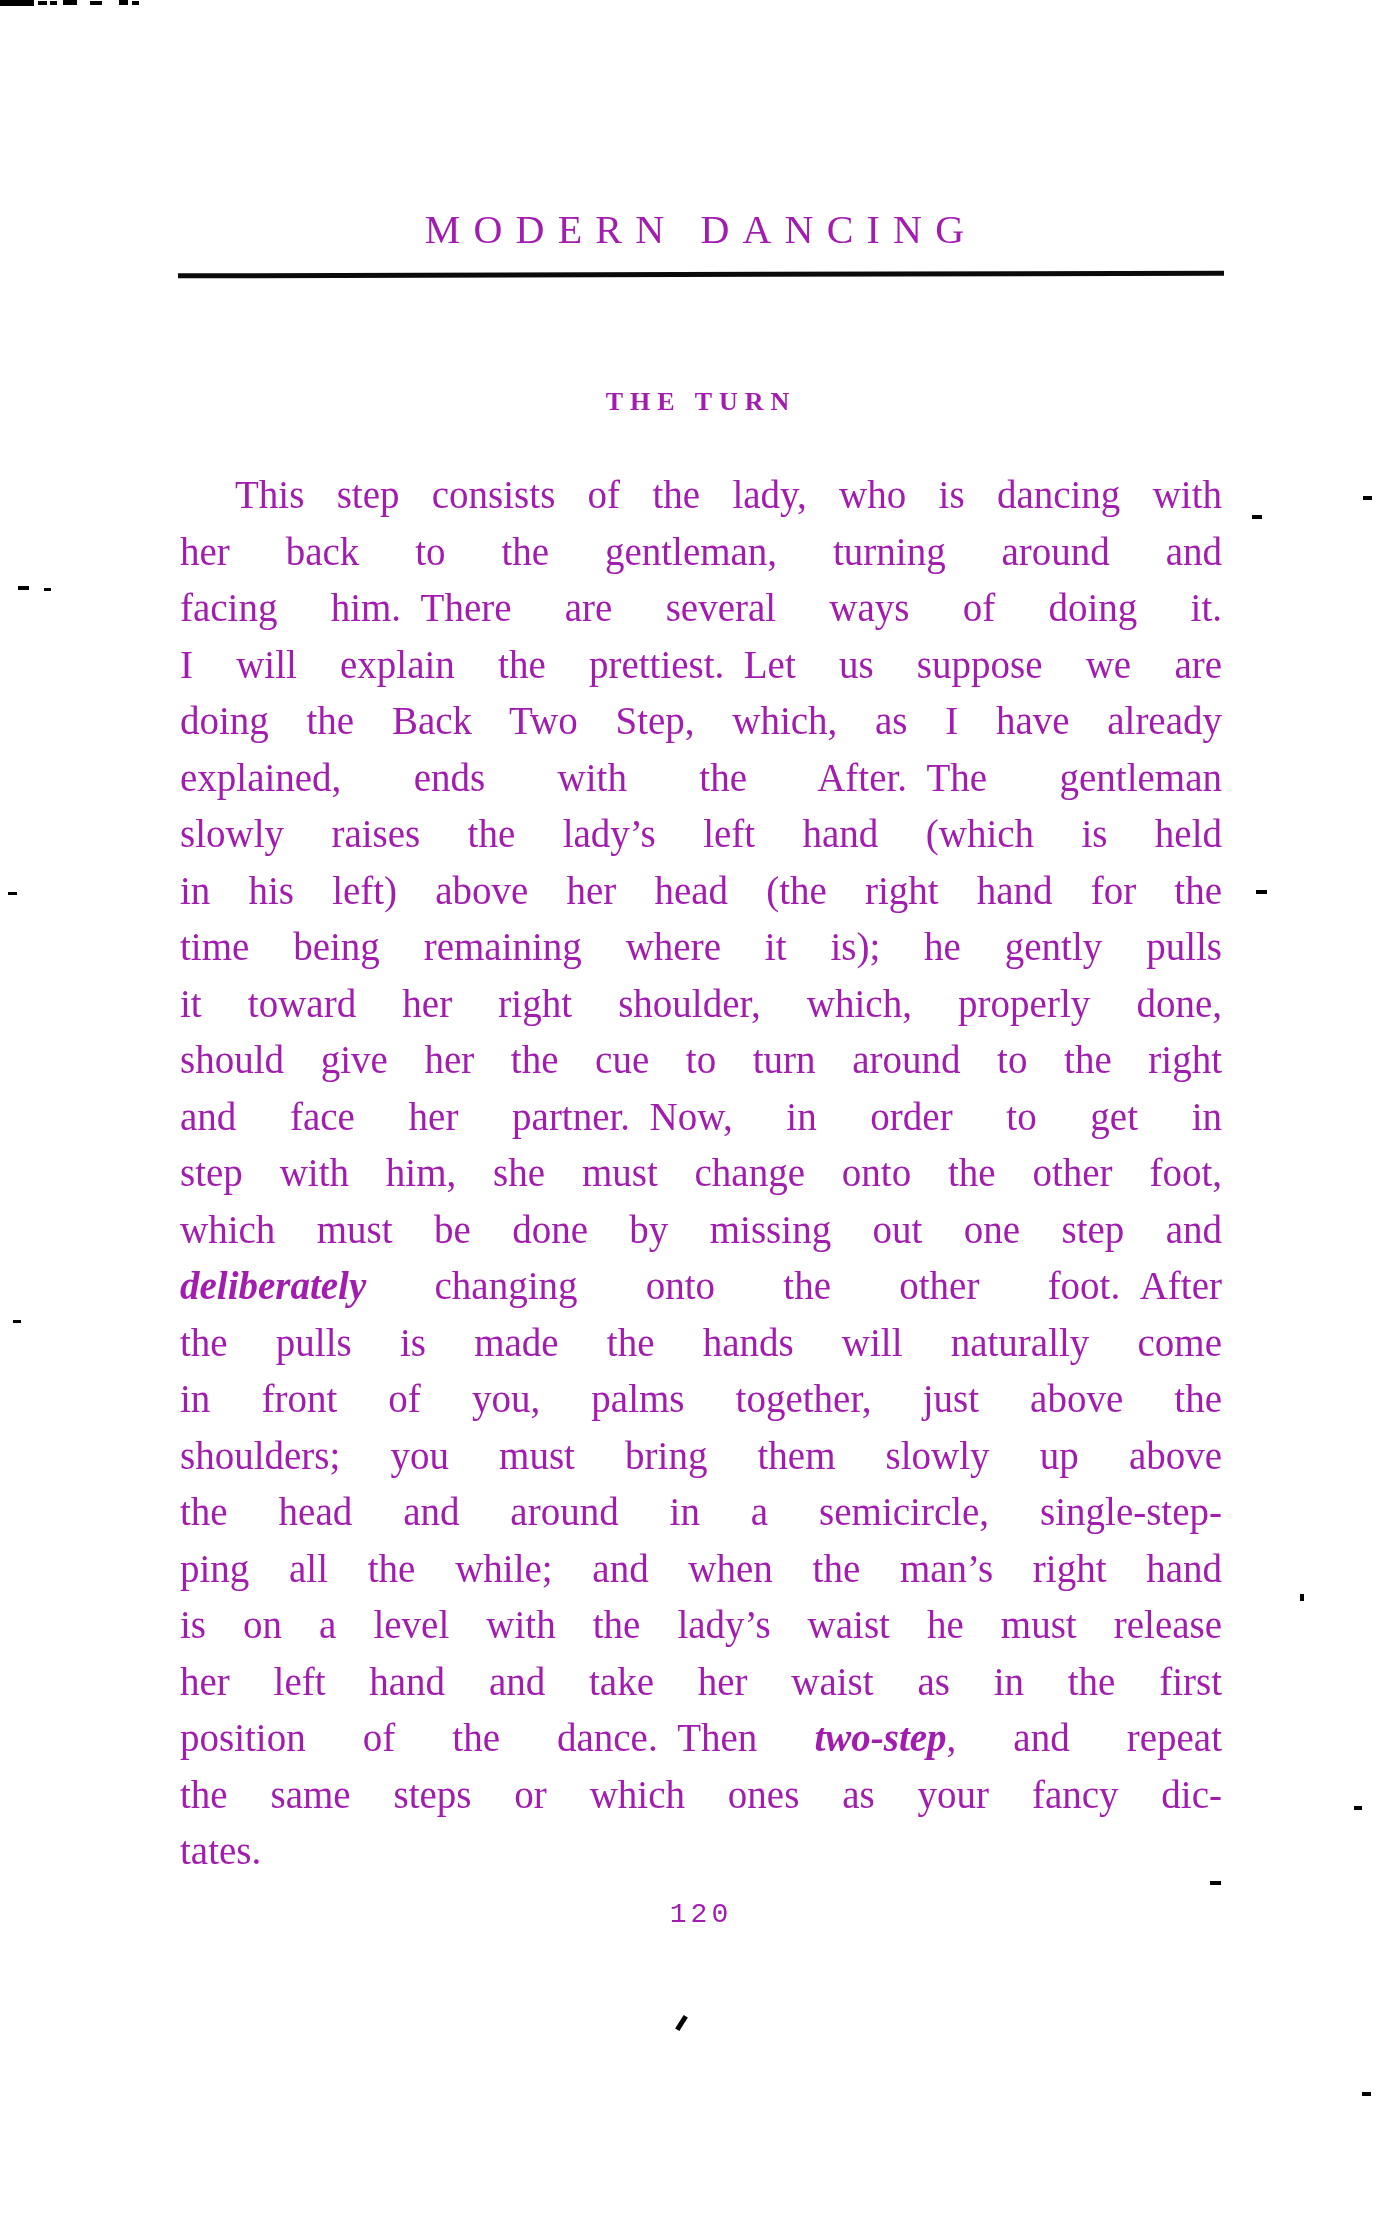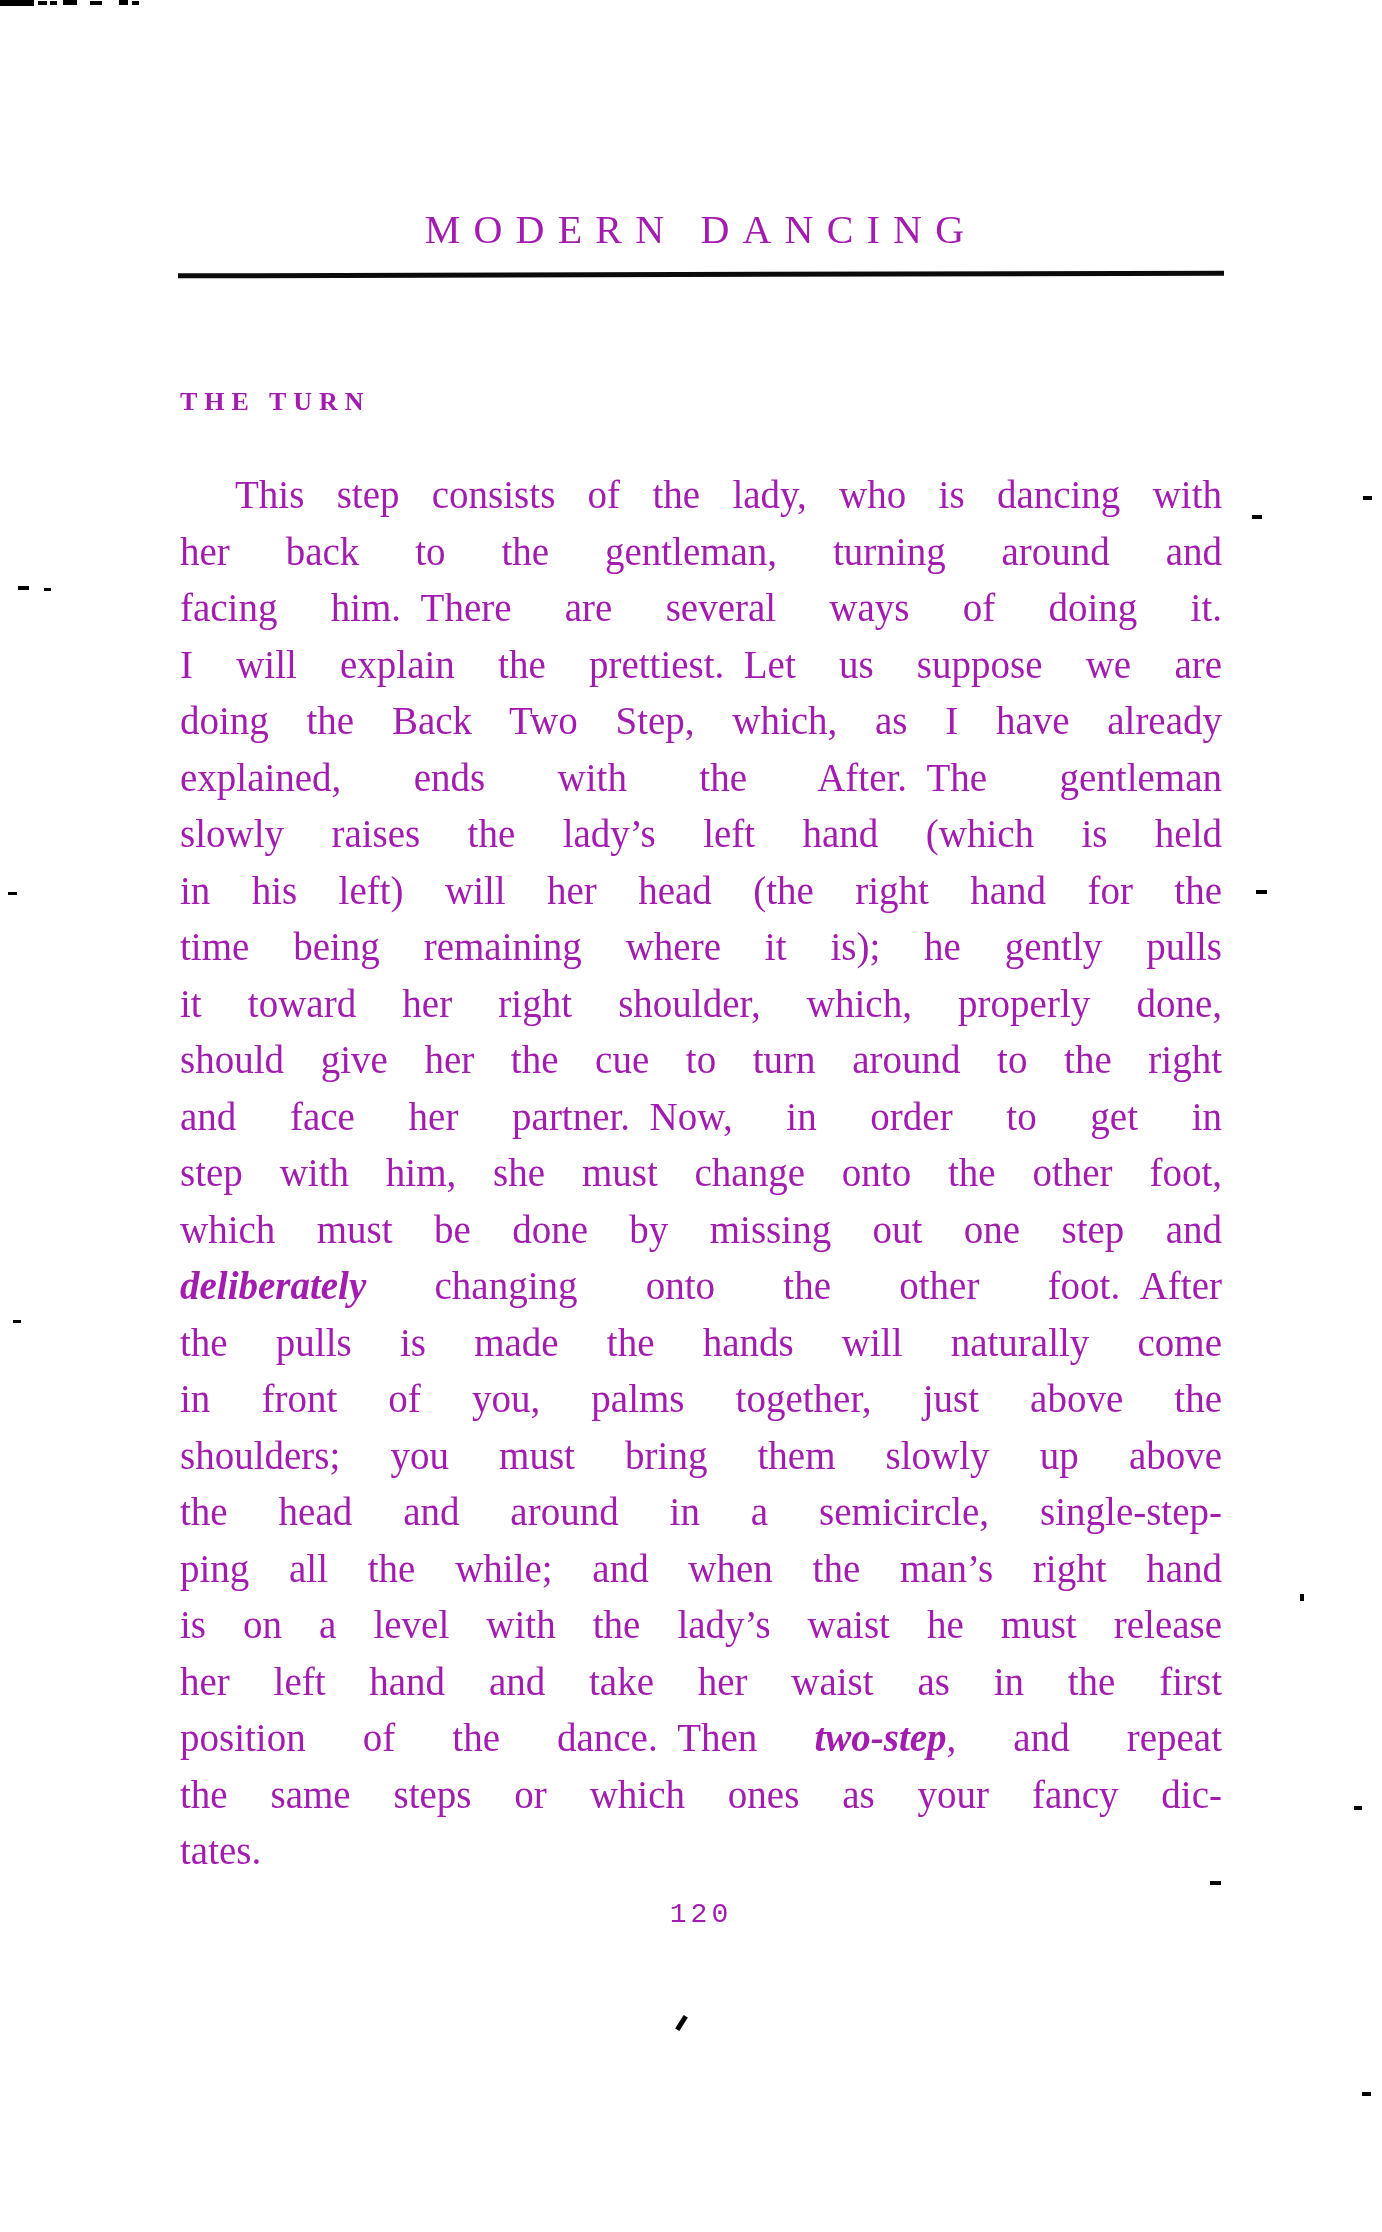--- a/index.html
+++ b/index.html
@@ -23,21 +23,21 @@
   }
   .head-rule{
     position:absolute;
     top:272px;left:178px;width:1046px;height:5px;
     background:#0b0b0b;
     transform:rotate(-0.15deg);
   }
   .section-heading{
     position:absolute;
     top:389px;left:180px;width:1042px;
-    text-align:left;
+    text-align:center;
     font-size:26px;
     font-weight:bold;
     letter-spacing:7px;
     line-height:1;
     white-space:nowrap;
   }
   .body-text{
     position:absolute;
     top:467px;left:180px;width:1042px;
     font-size:39px;
@@ -76,21 +76,21 @@
   <div class="section-heading">THE TURN</div>
 
   <div class="body-text">
       <div class="line indent"><span>This step consists of the lady, who is dancing with</span></div>
       <div class="line"><span>her back to the gentleman, turning around and</span></div>
       <div class="line"><span>facing him. There are several ways of doing it.</span></div>
       <div class="line"><span>I will explain the prettiest. Let us suppose we are</span></div>
       <div class="line"><span>doing the Back Two Step, which, as I have already</span></div>
       <div class="line"><span>explained, ends with the After. The gentleman</span></div>
       <div class="line"><span>slowly raises the lady’s left hand (which is held</span></div>
-      <div class="line"><span>in his left) will her head (the right hand for the</span></div>
+      <div class="line"><span>in his left) above her head (the right hand for the</span></div>
       <div class="line"><span>time being remaining where it is); he gently pulls</span></div>
       <div class="line"><span>it toward her right shoulder, which, properly done,</span></div>
       <div class="line"><span>should give her the cue to turn around to the right</span></div>
       <div class="line"><span>and face her partner. Now, in order to get in</span></div>
       <div class="line"><span>step with him, she must change onto the other foot,</span></div>
       <div class="line"><span>which must be done by missing out one step and</span></div>
       <div class="line"><em>deliberately</em><span> changing onto the other foot. After</span></div>
       <div class="line"><span>the pulls is made the hands will naturally come</span></div>
       <div class="line"><span>in front of you, palms together, just above the</span></div>
       <div class="line"><span>shoulders; you must bring them slowly up above</span></div>

